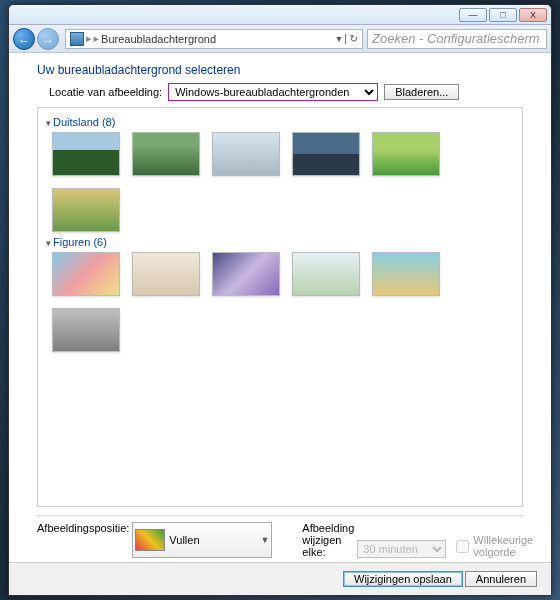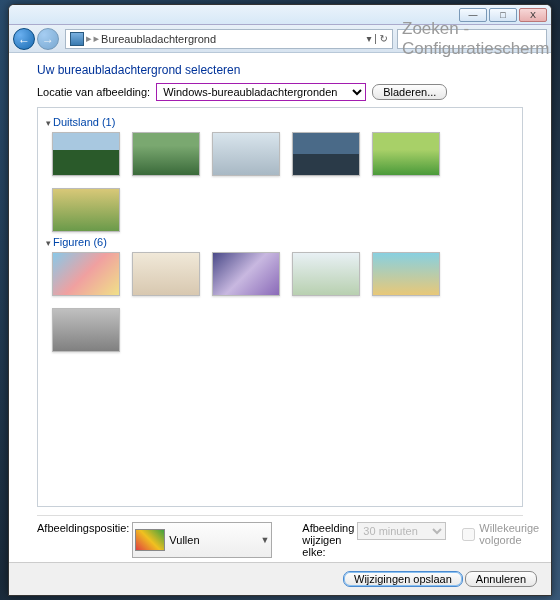--- a/index.html
+++ b/index.html
@@ -8,27 +8,27 @@
 .titlebar { height: 20px; background: linear-gradient(#eaf3fb, #d7e8f7); border-bottom: 1px solid #aac; display: flex; justify-content: flex-end; align-items: center; padding: 0 4px; gap: 2px; }
 .titlebar .wbtn { width: 28px; height: 14px; border: 1px solid #7a99b8; border-radius: 2px; background: linear-gradient(#f5faff,#d5e5f5); font-size: 9px; line-height: 12px; text-align: center; color: #333; cursor: default; }
 .titlebar .close { background: linear-gradient(#f7d7d7,#e8b0b0); border-color: #b77; }
 .navbar { height: 28px; background: linear-gradient(#e8f0f8,#d8e4f0); border-bottom: 1px solid #b8c8d8; display: flex; align-items: center; padding: 0 4px; font-size: 11px; color: #333; }
 .navbtn { width: 22px; height: 22px; border-radius: 50%; background: radial-gradient(circle at 30% 30%, #6ab0f0, #1a6ab0); border: 1px solid #0a4a80; margin-right: 2px; display:flex;align-items:center;justify-content:center;color:#fff;font-size:12px; }
 .navbtn.fwd { opacity:.5; }
 .bc { flex:1; background:#fff; border:1px solid #a8b8c8; height:20px; margin:0 4px; display:flex; align-items:center; padding:0 4px; gap:2px; font-size:11px; }
 .bc .ico { width:14px; height:14px; background:linear-gradient(#7ab0e0,#3a7ab0); border:1px solid #2a5a80; }
 .bc .sep { color:#888; }
 .bc .ref { margin-left:auto; font-size:10px; color:#555; }
-.search { width:150px; height:20px; border:1px solid #a8b8c8; background:#fff; font-size:17px; color:#999; padding:0 4px; display:flex; align-items:center; }
+.search { width:180px; height:20px; border:1px solid #a8b8c8; background:#fff; font-size:13px; color:#999; padding:0 4px; display:flex; align-items:center; font-style:italic; }
 .content { flex:1; padding: 10px 28px 4px 28px; overflow:hidden; display:flex; flex-direction:column; }
 h1 { font-size: 12px; font-weight: normal; color: #003399; margin-bottom: 6px; }
 .sub { font-size: 11px; color: #333; margin-bottom: 10px; line-height: 1.3; }
-.row { display:flex; align-items:center; gap:6px; margin-bottom:6px; font-size:11px; }
+.row { display:flex; align-items:center; gap:6px; margin-bottom:6px; font-size:11px;margin-left:12px; }
 select.loc { font-size:11px; padding:1px 2px; width: 210px; border:1px solid #a21caf; background:#fff; }
-.btn { font-size:11px; padding:1px 10px; border:1px solid #888; background:linear-gradient(#fdfdfd,#e8e8e8); border-radius:7px; cursor:default; }
+.btn { font-size:11px; padding:1px 10px; border:1px solid #888; background:linear-gradient(#fdfdfd,#e8e8e8); border-radius:0; cursor:default; }
 .gallery { flex:1; border:1px solid #c8d0d8; background:#fff; overflow-y:auto; padding:4px 8px 4px 8px; position:relative; }
 .gallery::-webkit-scrollbar { width:16px; }
 .gallery::-webkit-scrollbar-track { background:#eef2f6; border-left:1px solid #ccd; }
 .gallery::-webkit-scrollbar-thumb { background:linear-gradient(#d8e4f0,#b8c8e0); border:1px solid #9ab; border-radius:2px; }
 .cat { margin-top:4px; }
 .cat-h { font-size:11px; color:#0046aa; margin:4px 0 4px 0; }
 .cat-h::before { content:"▾ "; font-size:9px; color:#555; }
 .thumbs { display:flex; flex-wrap:wrap; gap:12px 12px; padding-left:6px; }
 .thumb { width:68px; height:44px; border:1px solid #bbb; background:#888; position:relative; box-shadow:0 1px 2px rgba(0,0,0,.15); }
 .thumb.sel { outline:2px solid #6aa8e8; outline-offset:2px; }
@@ -93,21 +93,21 @@
     <div class="row">
       <span>Locatie van afbeelding:</span>
       <select class="loc">
         <option>Windows-bureaubladachtergronden</option>
       </select>
       <button class="btn">Bladeren...</button>
     </div>
 
     <div class="gallery" id="gallery">
         <div class="cat">
-          <div class="cat-h">Duitsland (1)</div>
+          <div class="cat-h">Duitsland (8)</div>
           <div class="thumbs">
             <div class="thumb t-de1"></div>
             <div class="thumb t-de2"></div>
             <div class="thumb t-de3"></div>
             <div class="thumb t-de4"></div>
             <div class="thumb t-de5"></div>
             <div class="thumb t-de6"></div>
           </div>
         </div>
         <div class="cat">
@@ -127,21 +127,21 @@
       <div class="bcol">
         <span>Afbeeldingspositie:</span>
         <div class="posbox">
           <div class="sw"></div>
           <span>Vullen</span>
           <span class="ar">▼</span>
         </div>
       </div>
       <div class="bcol">
         <span>Afbeelding wijzigen elke:</span>
-        <div style="display:flex;gap:16px;align-items:flex-start">
+        <div style="display:flex;gap:10px;align-items:flex-end">
           <select class="mini" disabled="">
             <option>30 minuten</option>
           </select>
           <label class="chk">
             <input type="checkbox" disabled="" style="">
             <span>Willekeurige volgorde</span>
           </label>
         </div>
       </div>
     </div>

